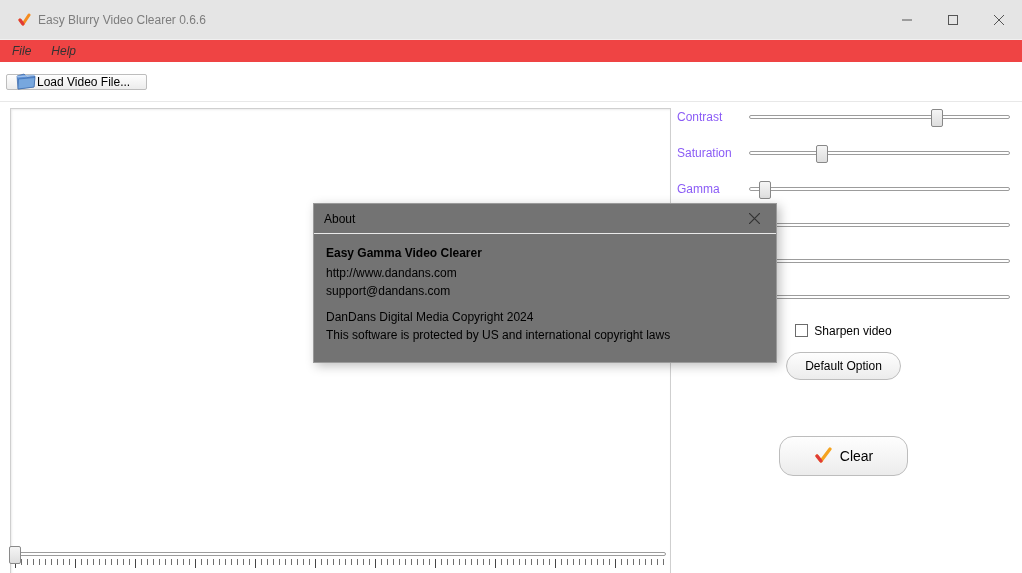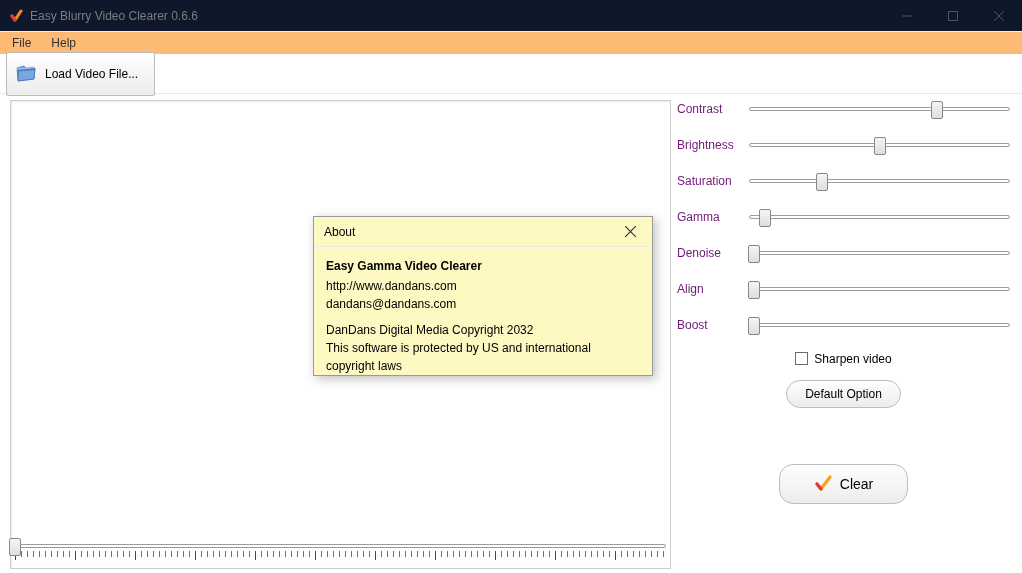--- a/index.html
+++ b/index.html
@@ -1,64 +1,64 @@
 <!DOCTYPE html>
 <html><head>
   <meta charset="utf-8">
   <style>
     * { box-sizing: border-box; margin: 0; padding: 0; font-family: "Segoe UI", Tahoma, sans-serif; }
     body { background: #fff; width: 1022px; height: 573px; overflow: hidden; font-size: 12px; color: #000; }
 
     
-    .titlebar { height: 32px; background: #0f172a; border-bottom: 1px solid #f0f0f0; display: flex; align-items: center; }
+    .titlebar { height: 40px; background: #e5e5e5; border-bottom: 1px solid #f0f0f0; display: flex; align-items: center; padding-left: 8px; }
     .titlebar .app-icon { width: 16px; height: 16px; margin: 0 6px 0 8px; display: flex; align-items: center; justify-content: center; }
     .titlebar .title { color: #7d7d7d; font-size: 12px; flex: 1; }
     .win-controls { display: flex; height: 100%; }
     .win-btn { width: 46px; height: 100%; display: flex; align-items: center; justify-content: center; color: #7d7d7d; }
 
     
-    .menubar { height: 22px; display: flex; align-items: stretch; padding: 0 2px; background: #fdba74; }
+    .menubar { height: 22px; display: flex; align-items: stretch; padding: 0 2px; background: #ef4444; font-style: italic; }
     .menu-item { padding: 3px 10px; font-size: 12px; color: #333; display: flex; align-items: center; }
 
     
     .toolbar { height: 40px; background: #fff; border-bottom: 1px solid #e8e8e8; display: flex; align-items: center; padding: 0 6px; }
-    .load-btn { display: inline-flex; align-items: center; gap: 8px; padding: 4px 16px 4px 8px; border: 1px solid #bdbdbd; background: linear-gradient(#fefefe, #ececec); border-radius: 2px; font-size: 12px; height: 44px; }
+    .load-btn { display: inline-flex; align-items: center; padding: 4px 16px 4px 8px; border: 1px solid #bdbdbd; background: linear-gradient(#fefefe, #ececec); border-radius: 2px; font-size: 12px; height: 16px; }
     .load-btn .ico { width: 22px; height: 22px; display: flex; align-items: center; justify-content: center; }
 
     
     .main { display: flex; height: calc(573px - 30px - 22px - 40px); }
     .left { flex: 1; padding: 6px 6px 6px 10px; display: flex; flex-direction: column; }
     .canvas-wrap { flex: 1; border: 1px solid #cfcfcf; box-shadow: inset 1px 1px 2px rgba(0,0,0,.08); padding: 2px; display: flex; flex-direction: column; }
     .canvas { flex: 1; }
     .timeline-wrap { height: 32px; padding: 4px 2px 0 2px; }
     .h-slider { position: relative; height: 24px; }
     .h-slider .track { position: absolute; left: 0; right: 0; top: 6px; height: 4px; background: #fff; border: 1px solid #9c9c9c; border-radius: 2px; }
     .h-slider .ticks { position: absolute; left: 0; right: 0; top: 13px; height: 6px;
         background-image: repeating-linear-gradient(to right, #6e6e6e 0 1px, transparent 1px 6px); }
     .h-slider .ticks2 { position: absolute; left: 0; right: 0; top: 13px; height: 9px;
         background-image: repeating-linear-gradient(to right, #444 0 1px, transparent 1px 60px); }
     .h-slider .thumb { position: absolute; top: 0; width: 12px; height: 18px; background: linear-gradient(#f5f5f5,#dedede); border: 1px solid #8a8a8a; border-radius: 2px; margin-left: -6px; }
 
     .right { width: 345px; padding: 6px 12px 6px 0; }
     .section-title { font-weight: bold; font-size: 13px; margin: 0 0 12px 2px; }
     .slider-row { display: flex; align-items: center; margin-bottom: 18px; }
-    .slider-row label { width: 72px; font-size: 12px; color: #701a75; }
+    .slider-row label { width: 72px; font-size: 12px; color: #8b5cf6; }
     .slider { position: relative; flex: 1; height: 18px; }
     .slider .track { position: absolute; left: 0; right: 0; top: 7px; height: 4px; background: #fff; border: 1px solid #9c9c9c; border-radius: 2px; }
     .slider .thumb { position: absolute; top: 1px; width: 12px; height: 18px; background: linear-gradient(#f5f5f5,#dedede); border: 1px solid #888; border-radius: 2px; margin-left: -6px; }
 
     .sharpen-row { display: flex; justify-content: center; align-items: flex-start; gap: 6px; margin: 0 0 14px 0; }
     .chk { width: 13px; height: 13px; border: 1px solid #6b6b6b; background: #fff; }
     .btn { display: inline-flex; align-items: center; justify-content: center; gap: 8px; padding: 6px 18px; border: 1px solid #bdbdbd; background: linear-gradient(#fefefe,#ececec); border-radius: 14px; font-size: 12px; }
     .default-row { display: flex; justify-content: center; margin-bottom: 56px; }
     .clear-row { display: flex; justify-content: center; }
     .clear-btn { padding: 10px 34px; font-size: 14px; }
 
     
-    .dialog { position: absolute; left: 313px; top: 216px; width: 340px; height: 160px; background: #fef9c3; border: 1px solid #9a9a9a; box-shadow: 3px 3px 10px rgba(0,0,0,.25); }
+    .dialog { position: absolute; left: 313px; top: 203px; width: 464px; height: 160px; background: #737373; border: 1px solid #9a9a9a; box-shadow: 3px 3px 10px rgba(0,0,0,.25); }
     .dlg-title { height: 30px; display: flex; align-items: center; padding: 0 0 0 10px; font-size: 12px; border-bottom: 1px solid #eaeaea; }
     .dlg-title .t { flex: 1; }
     .dlg-close { width: 44px; height: 100%; display: flex; align-items: center; justify-content: center; }
     .dlg-body { padding: 10px 12px; font-size: 12px; line-height: 1.5; }
     .dlg-body .h { font-weight: bold; margin-bottom: 2px; }
     .dlg-body a { color: #000; display: inline-block; }
     .dlg-body .sp { height: 8px; }
 
     svg { display: block; }
   </style>
@@ -128,27 +128,20 @@
   <div class="right">
     <div id="sliders">
         <div class="slider-row">
           <label>Contrast</label>
           <div class="slider">
             <div class="track"></div>
             <div class="thumb" style="left: 72%;"></div>
           </div>
         </div>
         <div class="slider-row">
-          <label>Brightness</label>
-          <div class="slider">
-            <div class="track"></div>
-            <div class="thumb" style="left: 50%;"></div>
-          </div>
-        </div>
-        <div class="slider-row">
           <label>Saturation</label>
           <div class="slider">
             <div class="track"></div>
             <div class="thumb" style="left: 28%;"></div>
           </div>
         </div>
         <div class="slider-row">
           <label>Gamma</label>
           <div class="slider">
             <div class="track"></div>
@@ -206,18 +199,18 @@
     <span class="t">About</span>
     <div class="dlg-close">
       <svg width="11" height="11" viewBox="0 0 11 11">
           <path d="M0 0 L11 11 M11 0 L0 11" stroke="#333" stroke-width="1.2"></path>
         </svg>
     </div>
   </div>
   <div class="dlg-body">
     <div class="h">Easy Gamma Video Clearer</div>
     <a>http://www.dandans.com</a><br>
-    <a>dandans@dandans.com</a>
+    <a>support@dandans.com</a>
     <div class="sp"></div>
-    <div>DanDans Digital Media Copyright 2032</div>
+    <div>DanDans Digital Media Copyright 2024</div>
     <div>This software is protected by US and international copyright laws</div>
   </div>
 </div>
 
 </body></html>

